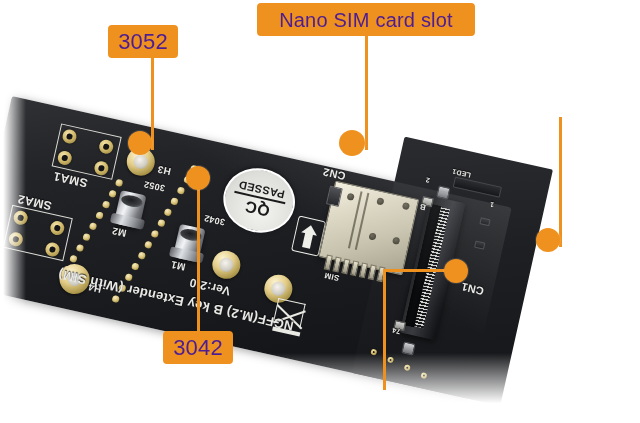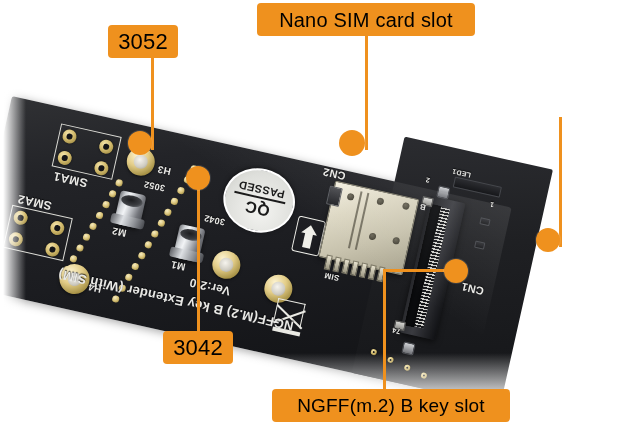--- a/index.html
+++ b/index.html
@@ -261,21 +261,21 @@
     background: linear-gradient(to bottom, rgba(255,255,255,0), #ffffff 72%);
     pointer-events: none;
   }
   .photo-fade.left { left:0; top:0; bottom:0; width:26px; height:auto;
     background: linear-gradient(to right, #ffffff 12%, rgba(255,255,255,0)); }
 
   
   .callout {
     position: absolute;
     background: var(--accent, #ef911e);
-    color: #000000;
+    color: #4c1d95;
     border-radius: 4px;
     font-weight: 400;
     letter-spacing: .2px;
     display: flex;
     align-items: center;
     justify-content: center;
     line-height: 1;
     box-shadow: 0 0 0 rgba(0,0,0,0);
     white-space: nowrap;
   }
@@ -482,17 +482,14 @@
 
   <div class="leader" style="left: 197px; top: 182px; height: 150px; --accent: #ef911e;"></div>
   <div class="dot" style="left: 186px; top: 166px; width: 24px; height: 24px; --accent: #ef911e;"></div>
   <div class="callout" style="left: 163px; top: 331px; width: 70px; height: 33px; font-size: 22px; --accent: #ef911e;">
     <span>3042</span>
   </div>
 
   <div class="leader" style="left: 383px; top: 272px; height: 118px; --accent: #ef911e;"></div>
   <div class="leader" style="left: 383px; top: 269px; width: 72px; height: 3px; --accent: #ef911e;"></div>
   <div class="dot" style="left: 444px; top: 259px; width: 24px; height: 24px; --accent: #ef911e;"></div>
-  <div class="callout" style="left: 272px; top: 389px; width: 238px; height: 33px; font-size: 19px; --accent: #ef911e;">
-    <span>NGFF(m.2) B key slot</span>
-  </div>
 
 </div>
 
 </body></html>

